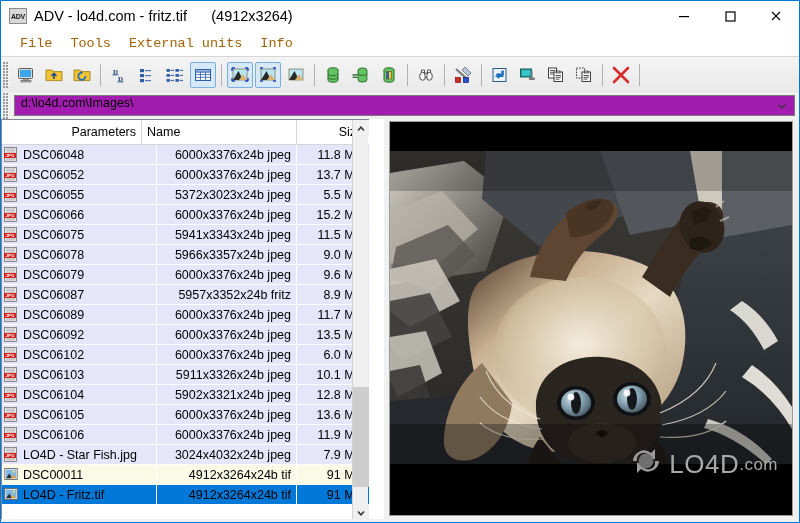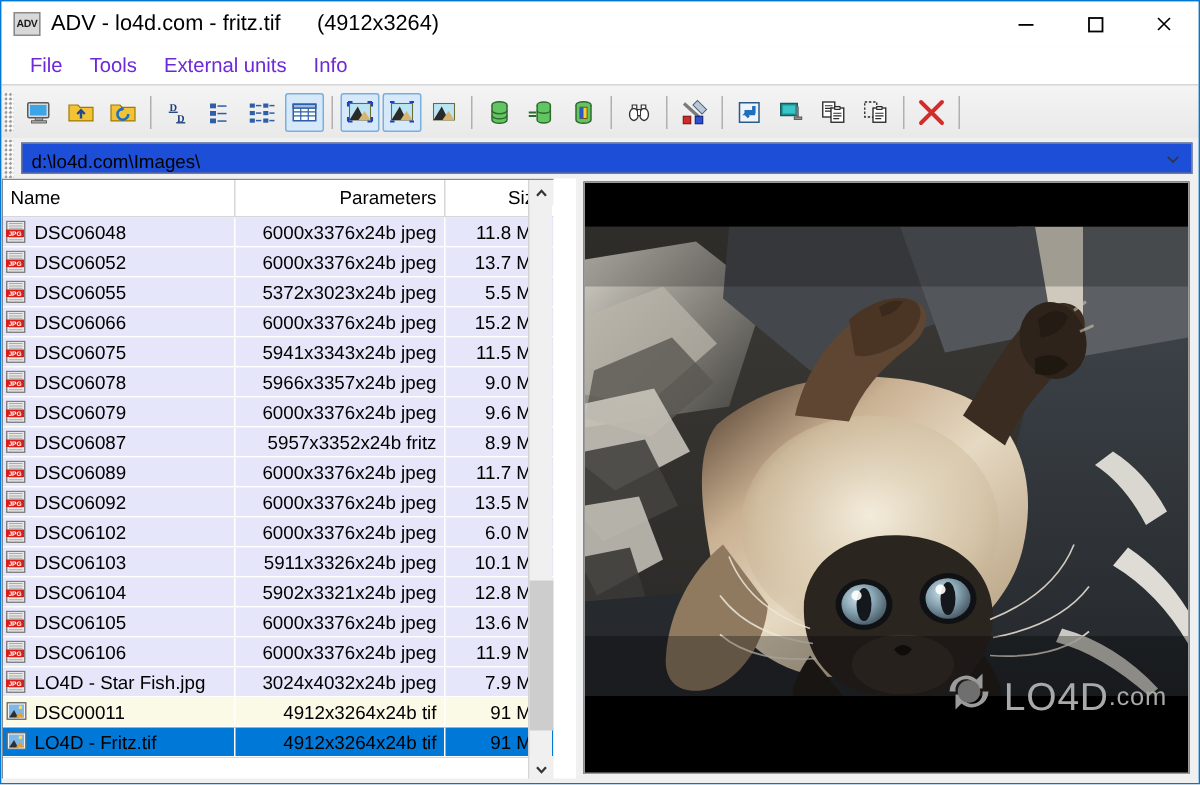--- a/index.html
+++ b/index.html
@@ -76,23 +76,24 @@
     width: 798px;
     height: 25px;
     background: #ffffff;
     display: flex;
     align-items: center;
     padding-left: 10px;
     box-sizing: border-box;
   }
   .menu-item {
     font-size: 13.5px;
-    color: #6d28d9;
+    color: #a16207;
     padding: 2px 9px;
     white-space: nowrap;
+    font-family: Liberation Mono, monospace;
   }
 
   
   .toolbar {
     position: absolute;
     left: 0; top: 55px;
     width: 798px;
     height: 36px;
     background: linear-gradient(180deg,#f4f4f4,#e9e9e9);
     border-top: 1px solid #d6d6d6;
@@ -141,24 +142,24 @@
     height: 27px;
     background: #f0f0f0;
     display: flex;
     align-items: center;
     box-sizing: border-box;
   }
   .address-input {
     flex: 1;
     height: 21px;
     margin: 0 4px 0 2px;
-    background: #1d4ed8;
+    background: #a21caf;
     border: 1px solid #7a7a7a;
     display: flex;
-    align-items: flex-end;
+    align-items: flex-start;
     font-size: 12.5px;
     color: #000;
     padding-left: 6px;
     box-sizing: border-box;
     position: relative;
     white-space: nowrap;
     overflow: hidden;
   }
   .addr-caret {
     position: absolute;
@@ -564,22 +565,22 @@
       </span>
     </div>
   </div>
 
   <div class="main">
 
     <div class="listpane">
       <div class="list-inner">
 
         <div class="hdr">
+          <div class="hdr-cell hdr-param">Parameters</div>
           <div class="hdr-cell hdr-name">Name</div>
-          <div class="hdr-cell hdr-param">Parameters</div>
           <div class="hdr-cell hdr-size">Size</div>
         </div>
 
         <div class="rows" id="rows-container">
             <div class="row ">
               <div class="cell c-name">
                 <span class="fileicon">
                   <svg width="15" height="15" viewBox="0 0 15 15">
                     <rect x="0.5" y="0.5" width="12" height="14" fill="#e8e8e8" stroke="#707070" stroke-width="0.8"></rect>
                     <path d="M2 2 h9 M2 3.6 h9 M2 5.2 h9 M2 11.2 h9 M2 12.8 h9" stroke="#aaa" stroke-width="0.7"></path>

